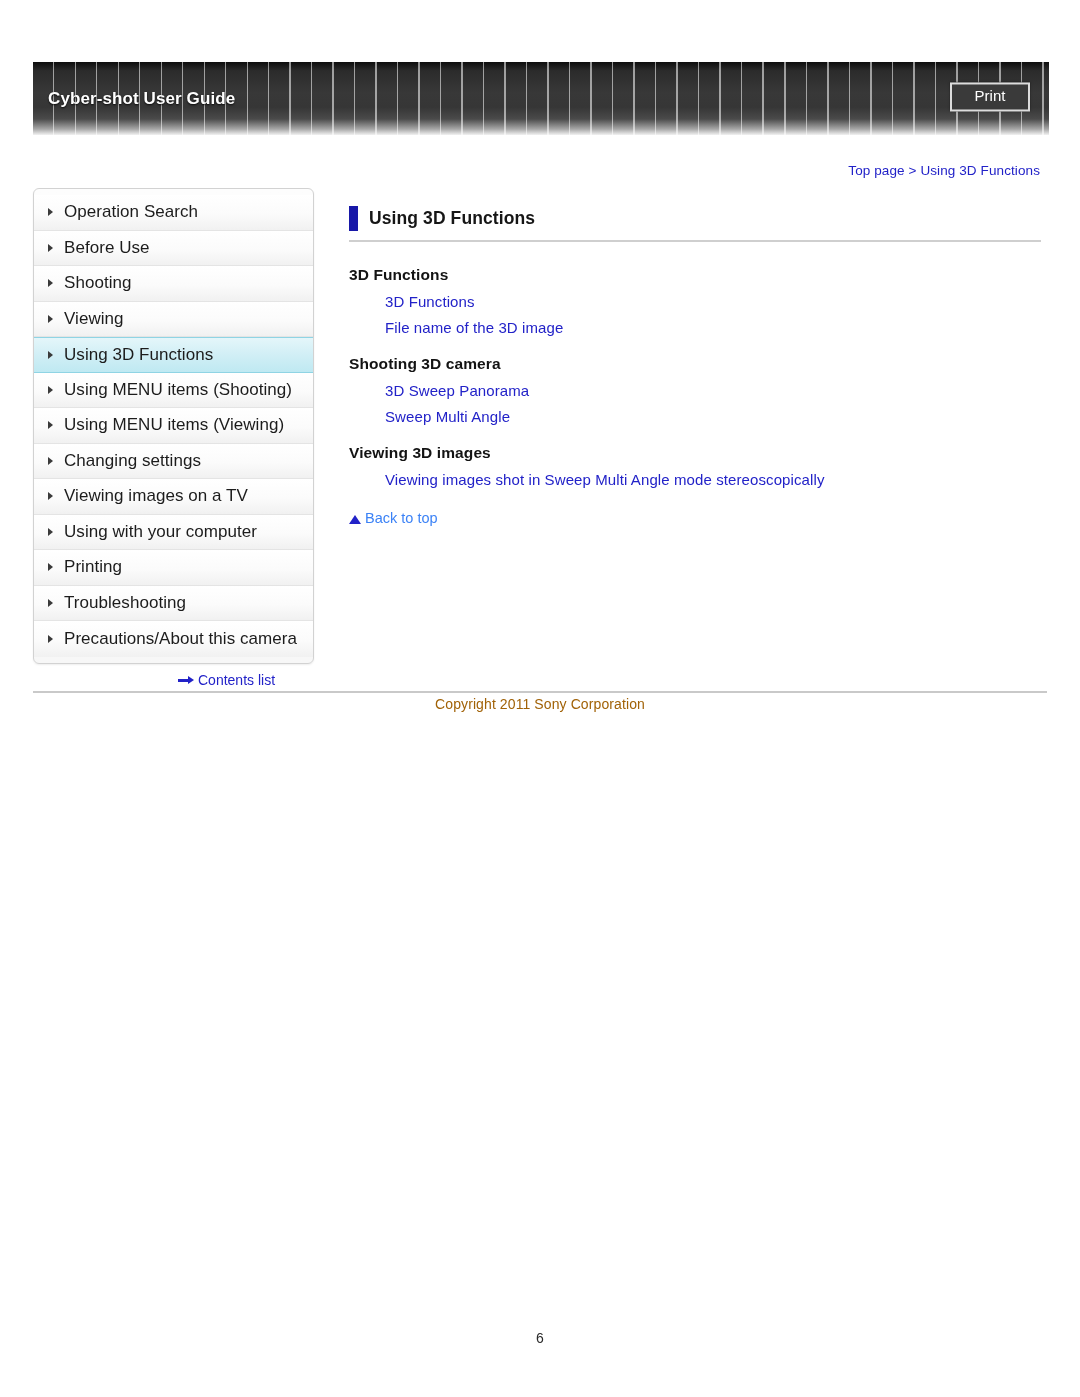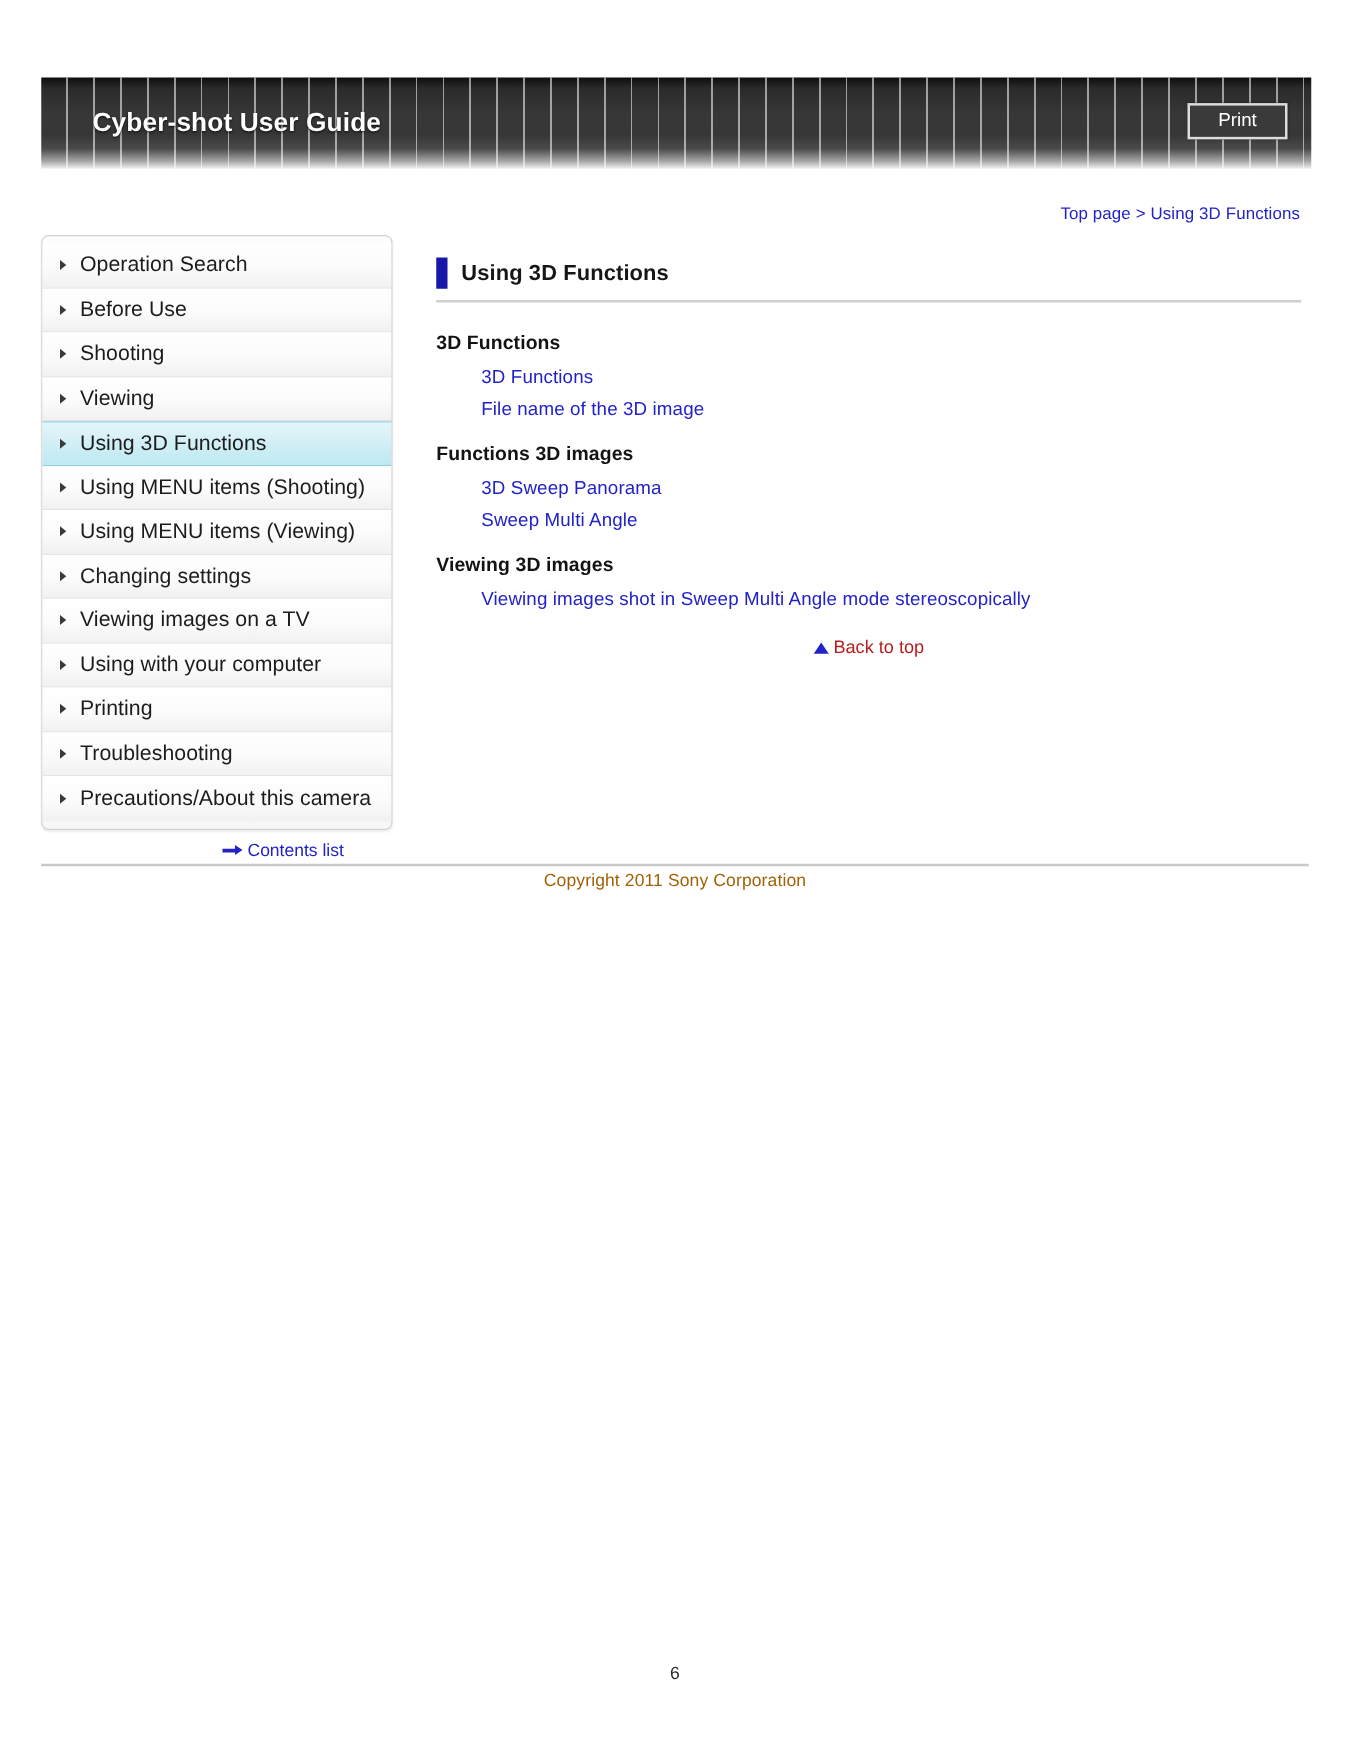--- a/index.html
+++ b/index.html
@@ -37,27 +37,26 @@
         #363636 62%,
         #4a4a4a 78%,
         #a8a8a8 92%,
         #f2f2f2 100%);
   }
   .header-title {
     position: absolute;
     left: 15px;
     top: 50%;
     transform: translateY(-52%);
-    font-size: 21px;
+    font-size: 17px;
     font-weight: bold;
     color: #ffffff;
     letter-spacing: 0.1px;
     text-shadow: 0 1px 2px rgba(0,0,0,0.85);
     white-space: nowrap;
-    margin-left: 26px;
   }
   .print-button {
     position: absolute;
     right: 19px;
     top: 50%;
     transform: translateY(-56%);
     min-width: 50px;
     padding: 4px 13px 5px 13px;
     border: 2px solid #dcdcdc;
     background: #3a3a3a;
@@ -214,23 +213,23 @@
     margin-left: 36px;
     margin-top: 9px;
     white-space: nowrap;
     cursor: pointer;
     letter-spacing: 0.1px;
   }
 
   .back-to-top {
     margin-top: 22px;
     width: 692px;
-    text-align: center;
+    text-align: left;
     font-size: 14.5px;
-    color: #b91c1c;
+    color: #3b82f6;
     cursor: pointer;
   }
   .triangle-up-icon {
     display: inline-block;
     width: 0;
     height: 0;
     border-left: 6px solid transparent;
     border-right: 6px solid transparent;
     border-bottom: 9px solid #2222c8;
     margin-right: 4px;
@@ -346,21 +345,21 @@
     <div class="page-title">Using 3D Functions</div>
   </div>
 
   <div id="sections">
       <div class="section section-first">
         <div class="section-heading">3D Functions</div>
         <div class="link-item">3D Functions</div>
         <div class="link-item">File name of the 3D image</div>
       </div>
       <div class="section section-next">
-        <div class="section-heading">Functions 3D images</div>
+        <div class="section-heading">Shooting 3D camera</div>
         <div class="link-item">3D Sweep Panorama</div>
         <div class="link-item">Sweep Multi Angle</div>
       </div>
       <div class="section section-next">
         <div class="section-heading">Viewing 3D images</div>
         <div class="link-item">Viewing images shot in Sweep Multi Angle mode stereoscopically</div>
       </div>
     </div>
 
   <div class="back-to-top">

